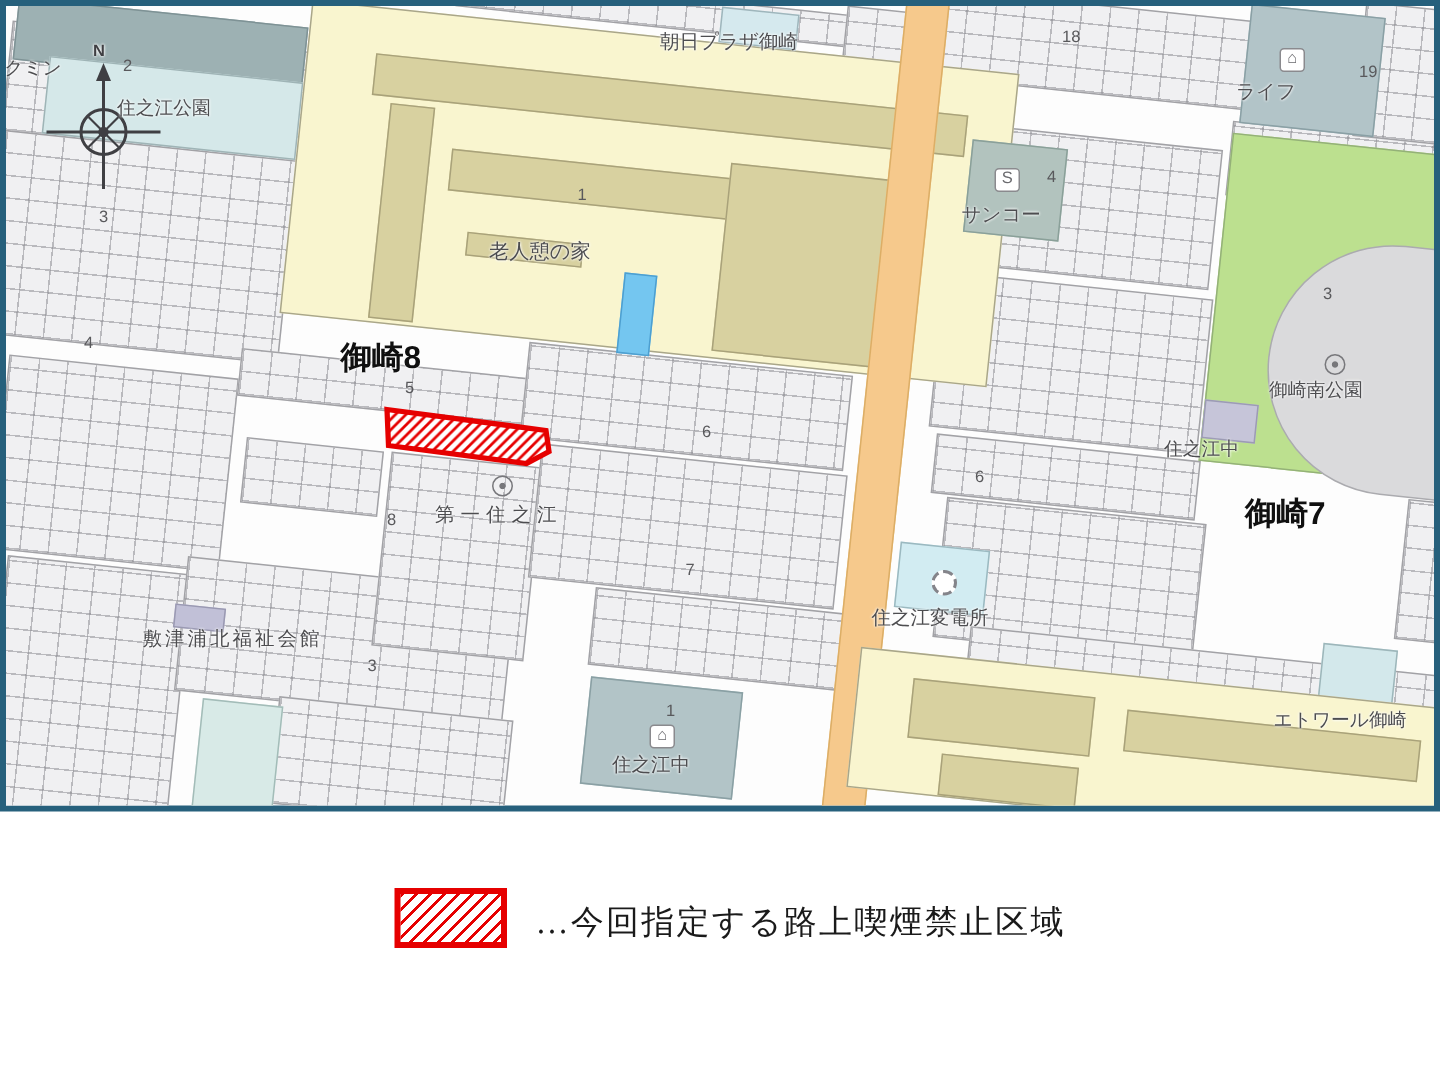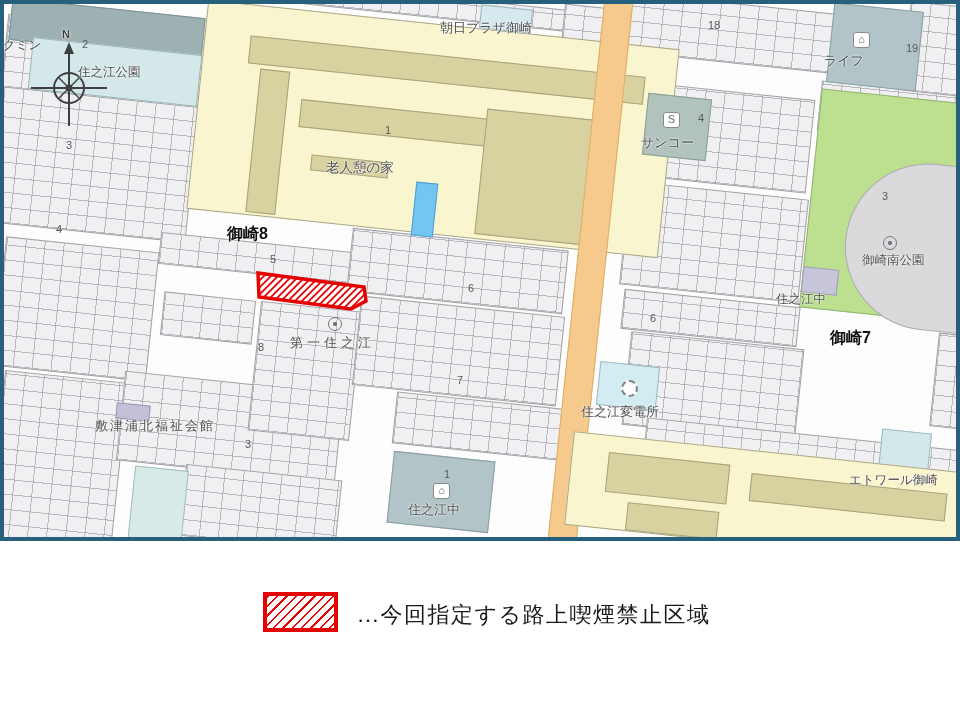--- a/index.html
+++ b/index.html
@@ -11,21 +11,21 @@
   .cluster{position:absolute;border:1px solid #a2a2a6;background-color:#f0f0f2;
     background-image:
       repeating-linear-gradient(90deg, rgba(140,140,146,.55) 0 1px, transparent 1px 19px),
       repeating-linear-gradient(0deg, rgba(140,140,146,.55) 0 1px, transparent 1px 15px);
     z-index:1;}
   .area{position:absolute;z-index:2;}
   .tan{position:absolute;background:#d8d1a0;border:1px solid #a9a27a;}
   .svg-layer{position:absolute;left:0;top:0;z-index:3;pointer-events:none;}
   .lbl{position:absolute;z-index:4;color:#4d4d50;font-size:12.5px;white-space:nowrap;
        text-shadow:0 0 2px #ffffff,0 0 2px #ffffff;}
-  .lbl-bold{position:absolute;z-index:4;color:#101010;font-weight:bold;font-size:16px;
+  .lbl-bold{position:absolute;z-index:4;color:#101010;font-weight:bold;font-size:21px;
        white-space:nowrap;text-shadow:0 0 2px #ffffff,0 0 2px #ffffff;}
   .num{position:absolute;z-index:4;color:#59595c;font-size:11px;white-space:nowrap;}
   .icon-box{position:absolute;z-index:4;width:15px;height:14px;background:#ffffff;
        border:1px solid #8a8a8e;border-radius:3px;color:#6b6b6f;font-size:11px;
        line-height:13px;text-align:center;}
   .dot-circle{position:absolute;z-index:4;width:12px;height:12px;border:1.5px solid #77777b;
        border-radius:50%;background:radial-gradient(#77777b 1.8px, rgba(0,0,0,0) 2.4px);}
   .gear{position:absolute;z-index:4;width:13px;height:13px;border:2.5px dashed #84848a;
        border-radius:50%;background:#ffffff;}
   .legend-box{position:absolute;left:263px;top:592px;width:67px;height:32px;
@@ -117,21 +117,21 @@
     </g>
   </svg>
 
   <span class="lbl" style="left:-14px;top:33px;">コクミン</span>
   <span class="lbl" style="left:58px;top:24px;font-weight:bold;font-size:11px;color:#3f3f43;">N</span>
   <span class="lbl" style="left:74px;top:60px;">住之江公園</span>
   <span class="lbl" style="left:436px;top:15px;font-size:13px;">朝日プラザ御崎</span>
   <span class="lbl" style="left:322px;top:155px;font-size:13.5px;">老人憩の家</span>
   <span class="lbl" style="left:820px;top:48px;font-size:13px;">ライフ</span>
   <span class="lbl" style="left:637px;top:130px;font-size:13px;">サンコー</span>
-  <span class="lbl" style="left:842px;top:248px;padding-left:16px;">御崎南公園</span>
+  <span class="lbl" style="left:842px;top:248px;">御崎南公園</span>
   <span class="lbl-bold" style="left:223px;top:220px;">御崎8</span>
   <span class="lbl-bold" style="left:826px;top:324px;">御崎7</span>
   <span class="lbl" style="left:286px;top:330px;letter-spacing:4px;font-size:13px;">第一住之江</span>
   <span class="lbl" style="left:772px;top:287px;">住之江中</span>
   <span class="lbl" style="left:60px;top:413px;font-size:13px;letter-spacing:2px;margin-left:31px;">敷津浦北福祉会館</span>
   <span class="lbl" style="left:577px;top:399px;font-size:13px;">住之江変電所</span>
   <span class="lbl" style="left:404px;top:497px;font-size:13px;">住之江中</span>
   <span class="lbl" style="left:845px;top:468px;">エトワール御崎</span>
 
   <span class="num" style="left:78px;top:34px;">2</span>

